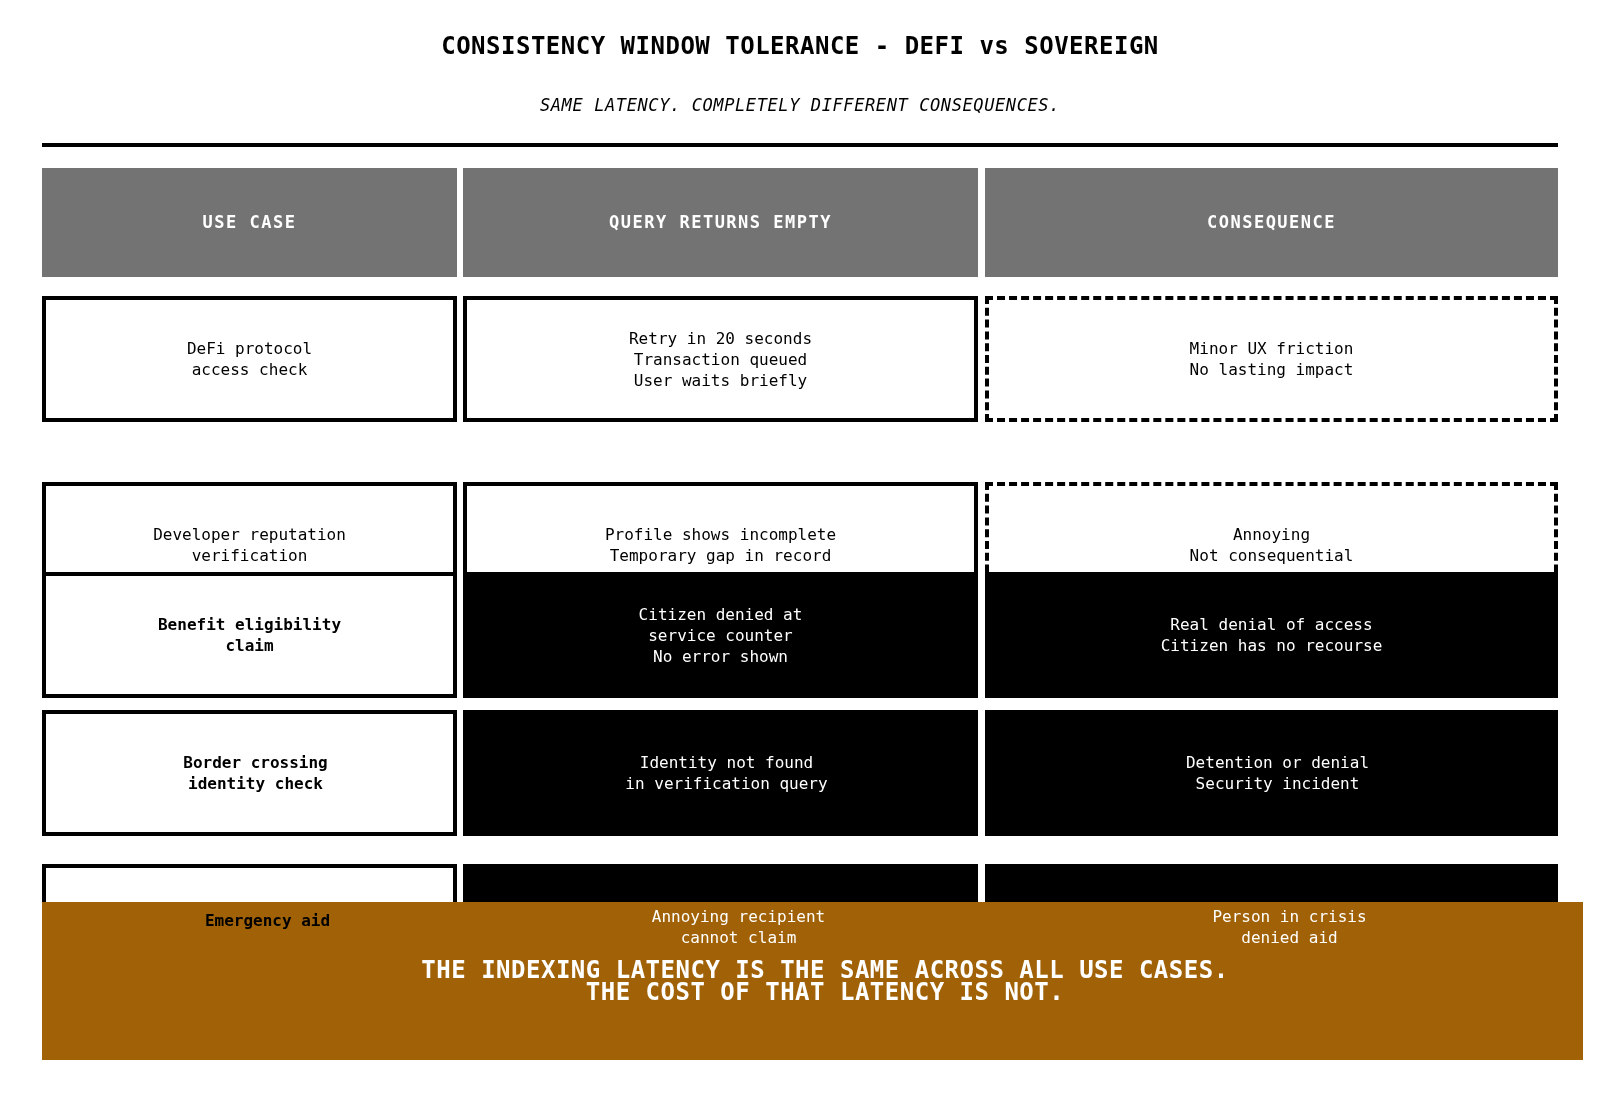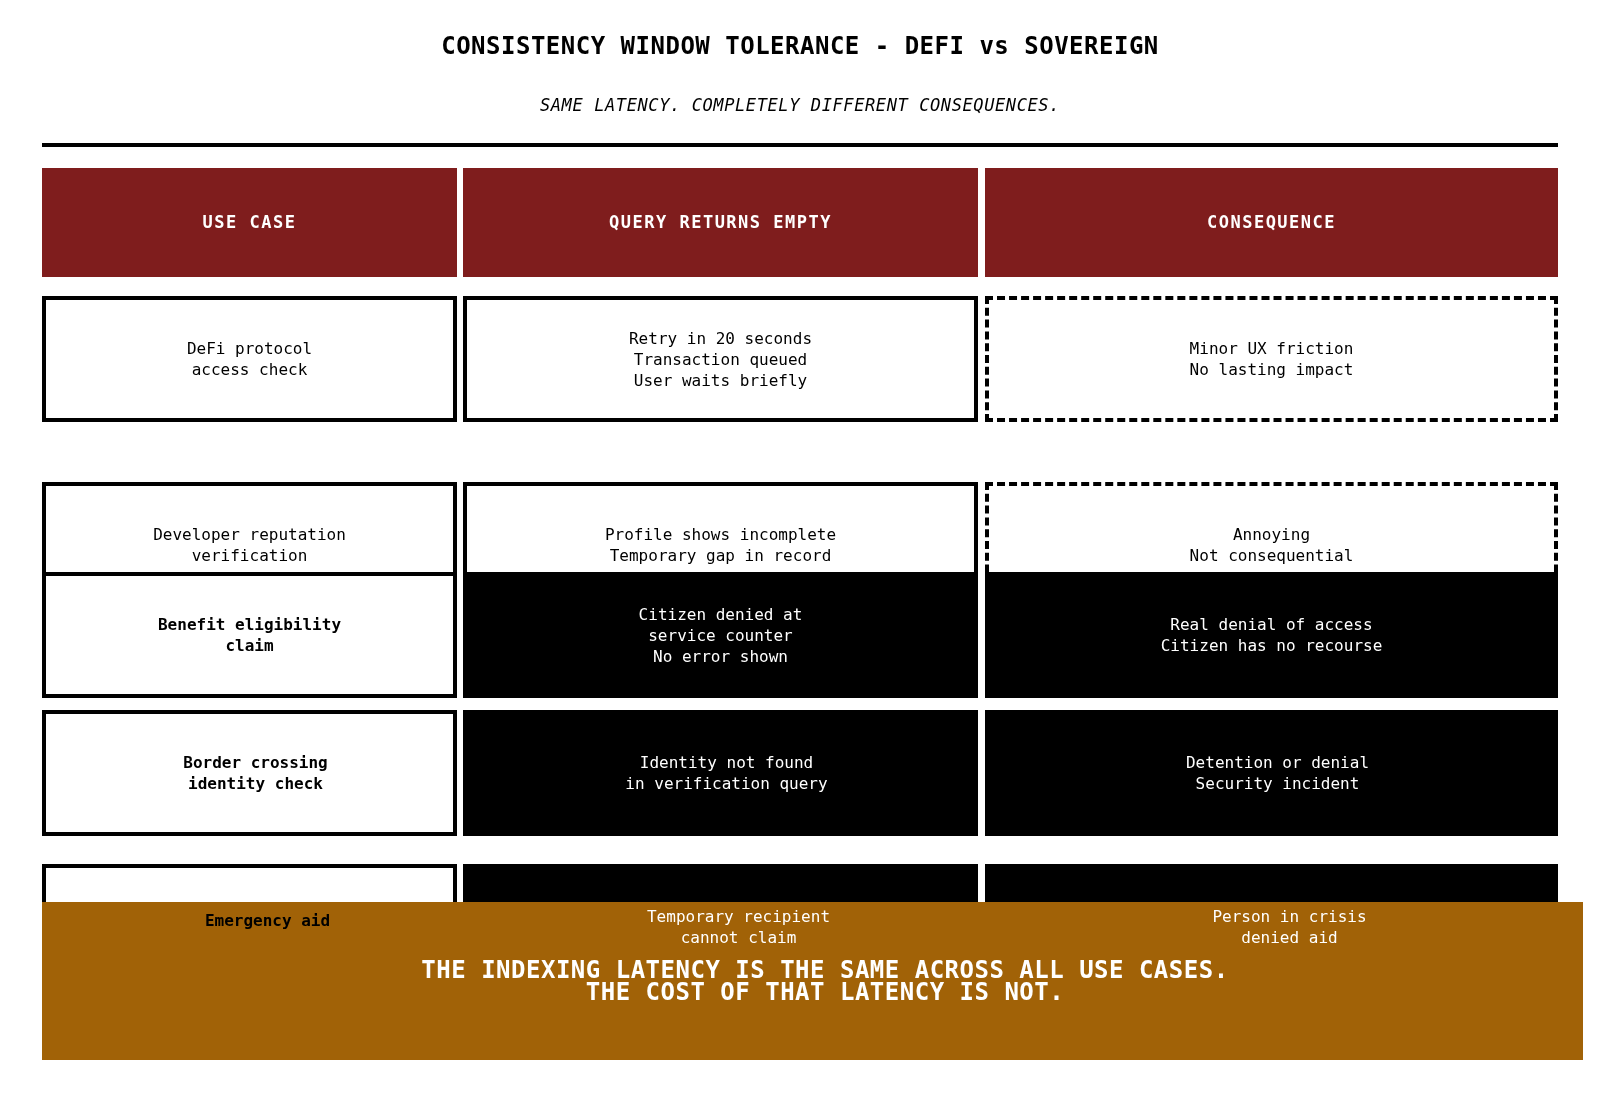--- a/index.html
+++ b/index.html
@@ -67,21 +67,21 @@
   .c3 { left: 985px; width: 573px; }
   
   .rh { top: 168px; height: 109px; }
   .r0 { top: 296px; height: 126px; }
   .r1 { top: 434px; height: 126px; margin-top: 48px; }
   .r2 { top: 572px; height: 126px; }
   .r3 { top: 710px; height: 126px; padding-left: 12px; }
   .r4 { top: 864px; height: 126px; padding-left: 36px; }
   
   .hdr {
-    background: #7f1d1d;
+    background: #737373;
     color: #ffffff;
     font-weight: bold;
     font-size: 17px;
     letter-spacing: 1.5px;
   }
   .solid  { background: #ffffff; border: 4px solid #000000; }
   .dashed { background: #ffffff; border: 4px dashed #000000; }
   .filled { background: #000000; color: #ffffff; }
   .boldtext { font-weight: bold; }
   .lift span { top: -7px; }   
@@ -177,21 +177,21 @@
   </div>
   <div class="cell filled r3 c3">
     <span>Detention or denial
 Security incident</span>
   </div>
 
   <div class="cell solid boldtext lift r4 c1">
     <span>Emergency aid</span>
   </div>
   <div class="cell filled r4 c2">
-    <span>Temporary recipient
+    <span>Annoying recipient
 cannot claim</span>
   </div>
   <div class="cell filled r4 c3">
     <span>Person in crisis
 denied aid</span>
   </div>
 
   <div class="banner">
     <div>THE INDEXING LATENCY IS THE SAME ACROSS ALL USE CASES.</div>
     <div>THE COST OF THAT LATENCY IS NOT.</div>

